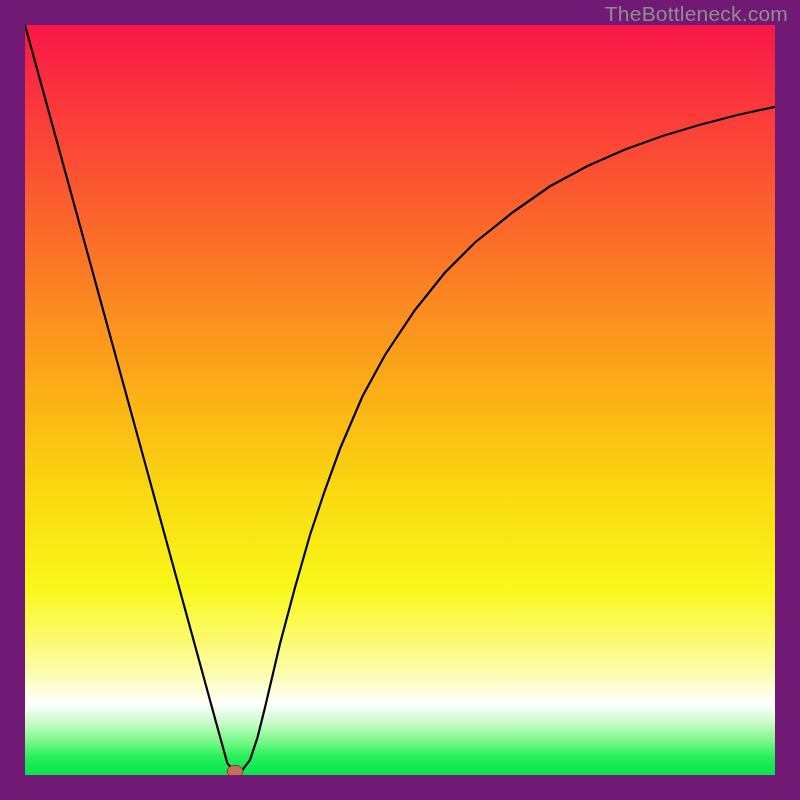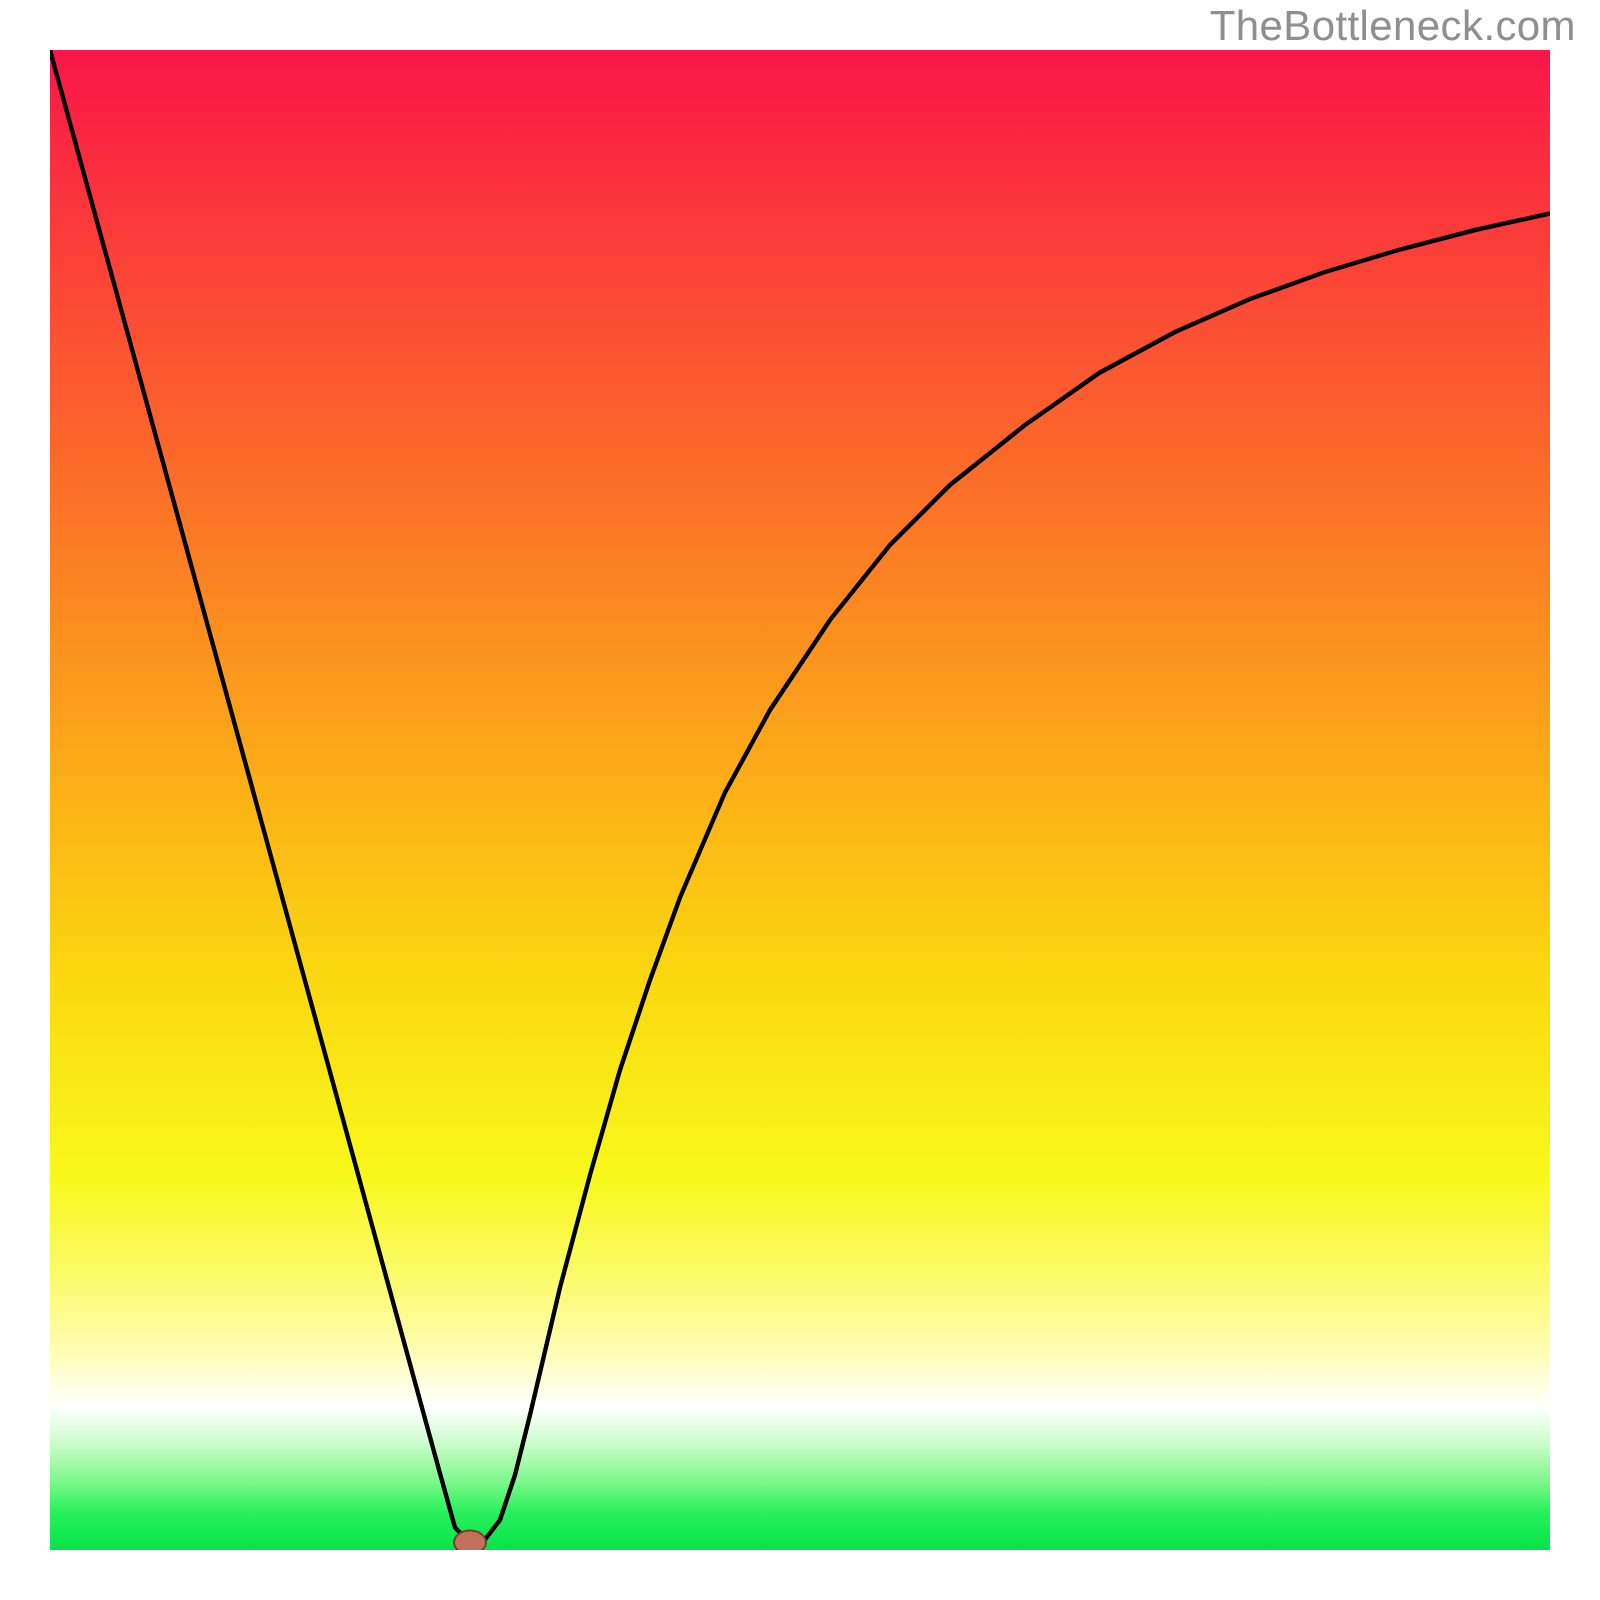--- a/index.html
+++ b/index.html
@@ -10,21 +10,21 @@
     background: #000;
     overflow: hidden;
     font-family: Arial, Helvetica, sans-serif;
   }
   .frame {
     position: absolute;
     top: 0;
     left: 0;
     width: 800px;
     height: 800px;
-    background: #ffffff;
+    background: #701a75;
   }
   .plot-area {
     position: absolute;
     top: 25px;
     left: 25px;
     width: 750px;
     height: 750px;
     overflow: hidden;
   }
   .gradient-bg {

